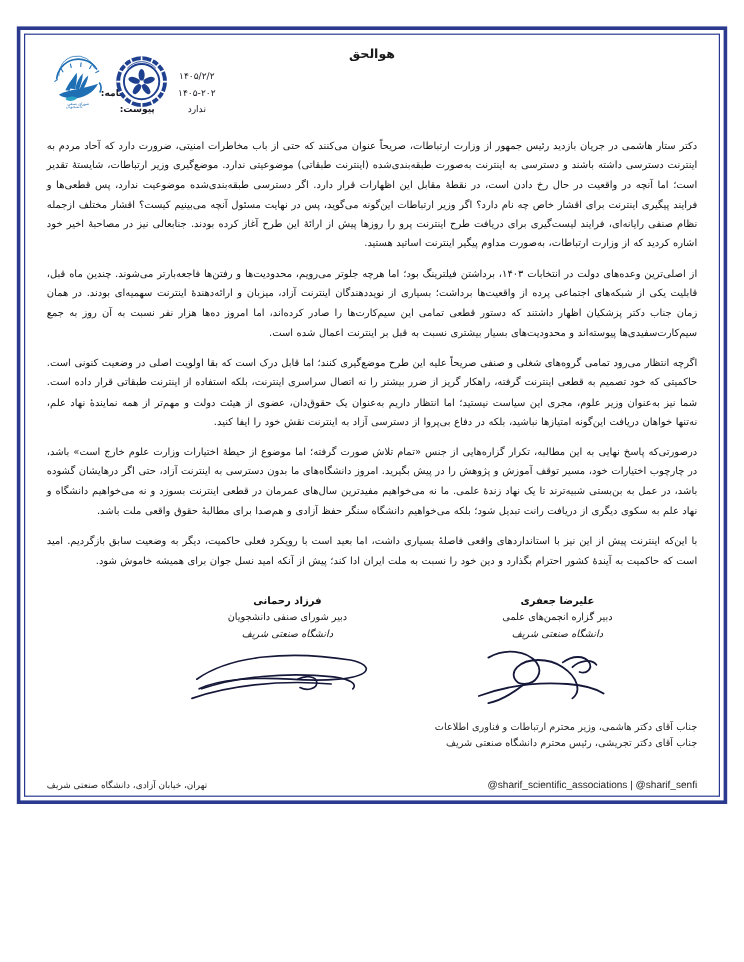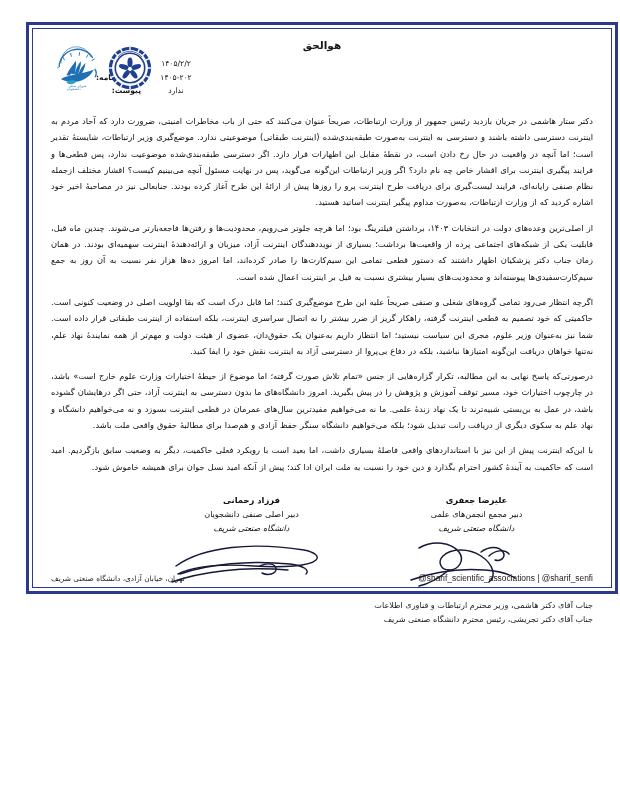--- a/index.html
+++ b/index.html
@@ -14,25 +14,24 @@
     font-family: "DejaVu Sans", "Liberation Sans", sans-serif;
     color: #1a1a1a;
   }
 
   
   .page {
     position: absolute;
     left: 14px;
     top: 22px;
     width: 592px;
-    height: 572px;
+    height: 648px;
     box-sizing: border-box;
     border: 3px solid #2b3a8f;
     background: #ffffff;
-    margin-left: 12px;
   }
   .page::after {
     content: "";
     position: absolute;
     left: 3px;
     top: 3px;
     right: 3px;
     bottom: 3px;
     border: 1px solid #2b3a8f;
     pointer-events: none;
@@ -279,37 +278,37 @@
       <p class="para">از اصلی‌ترین وعده‌های دولت در انتخابات ۱۴۰۳، برداشتن فیلترینگ بود؛ اما هرچه جلوتر می‌رویم، محدودیت‌ها و رفتن‌ها فاجعه‌بارتر می‌شوند. چندین ماه قبل، قابلیت یکی از شبکه‌های اجتماعی پرده از واقعیت‌ها برداشت؛ بسیاری از نویددهندگان اینترنت آزاد، میزبان و ارائه‌دهندهٔ اینترنت سهمیه‌ای بودند. در همان زمان جناب دکتر پزشکیان اظهار داشتند که دستور قطعی تمامی این سیم‌کارت‌ها را صادر کرده‌اند، اما امروز ده‌ها هزار نفر نسبت به آن روز به جمع سیم‌کارت‌سفیدی‌ها پیوسته‌اند و محدودیت‌های بسیار بیشتری نسبت به قبل بر اینترنت اعمال شده است.</p>
       <p class="para">اگرچه انتظار می‌رود تمامی گروه‌های شغلی و صنفی صریحاً علیه این طرح موضع‌گیری کنند؛ اما قابل درک است که بقا اولویت اصلی در وضعیت کنونی است. حاکمیتی که خود تصمیم به قطعی اینترنت گرفته، راهکار گریز از ضرر بیشتر را نه اتصال سراسری اینترنت، بلکه استفاده از اینترنت طبقاتی قرار داده است. شما نیز به‌عنوان وزیر علوم، مجری این سیاست نیستید؛ اما انتظار داریم به‌عنوان یک حقوق‌دان، عضوی از هیئت دولت و مهم‌تر از همه نمایندهٔ نهاد علم، نه‌تنها خواهان دریافت این‌گونه امتیازها نباشید، بلکه در دفاع بی‌پروا از دسترسی آزاد به اینترنت نقش خود را ایفا کنید.</p>
       <p class="para">درصورتی‌که پاسخ نهایی به این مطالبه، تکرار گزاره‌هایی از جنس «تمام تلاش صورت گرفته؛ اما موضوع از حیطهٔ اختیارات وزارت علوم خارج است» باشد، در چارچوب اختیارات خود، مسیر توقف آموزش و پژوهش را در پیش بگیرید. امروز دانشگاه‌های ما بدون دسترسی به اینترنت آزاد، حتی اگر درهایشان گشوده باشد، در عمل به بن‌بستی شبیه‌ترند تا یک نهاد زندهٔ علمی. ما نه می‌خواهیم مفیدترین سال‌های عمرمان در قطعی اینترنت بسوزد و نه می‌خواهیم دانشگاه و نهاد علم به سکوی دیگری از دریافت رانت تبدیل شود؛ بلکه می‌خواهیم دانشگاه سنگر حفظ آزادی و هم‌صدا برای مطالبهٔ حقوق واقعی ملت باشد.</p>
       <p class="para">با این‌که اینترنت پیش از این نیز با استانداردهای واقعی فاصلهٔ بسیاری داشت، اما بعید است با رویکرد فعلی حاکمیت، دیگر به وضعیت سابق بازگردیم. امید است که حاکمیت به آیندهٔ کشور احترام بگذارد و دین خود را نسبت به ملت ایران ادا کند؛ پیش از آنکه امید نسل جوان برای همیشه خاموش شود.</p>
     </div>
 
     <div class="sig-area">
 
       <div class="sig-block">
         <div class="sig-name">علیرضا جعفری</div>
-        <div class="sig-role">دبیر مجمع انجمن‌های علمی</div>
+        <div class="sig-role">دبیر گزاره انجمن‌های علمی</div>
         <div class="sig-org">دانشگاه صنعتی شریف</div>
         <svg class="sig-mark" width="175" height="52" viewBox="0 0 175 52">
           <g fill="none" stroke="#16183a" stroke-width="1.5" stroke-linecap="round">
             <path d="M30 12 C 44 4 62 6 70 16 C 76 24 70 34 60 34 C 52 34 48 26 54 20
                      C 62 12 80 12 92 20 C 104 28 108 40 100 46"></path>
             <path d="M60 34 C 50 42 40 48 30 50"></path>
             <path d="M92 16 C 100 10 110 10 114 16 C 117 21 112 26 106 24"></path>
             <path d="M22 44 C 44 36 70 32 96 34 C 110 35 120 38 126 42"></path>
             <path d="M100 20 C 106 14 116 13 120 18"></path>
           </g>
         </svg>
       </div>
 
       <div class="sig-block">
         <div class="sig-name">فرزاد رحمانی</div>
-        <div class="sig-role">دبیر اصلی صنفی دانشجویان</div>
+        <div class="sig-role">دبیر شورای صنفی دانشجویان</div>
         <div class="sig-org">دانشگاه صنعتی شریف</div>
         <svg class="sig-mark" width="175" height="52" viewBox="0 0 175 52">
           <g fill="none" stroke="#16183a" stroke-width="1.4" stroke-linecap="round">
             <path d="M12 30 C 40 10 90 6 140 14 C 150 16 156 20 152 24
                      C 146 30 120 32 90 30 C 60 28 30 30 14 38"></path>
             <path d="M16 38 C 44 28 86 24 126 28 C 140 30 146 34 142 38"></path>
             <path d="M8 46 C 36 36 80 30 124 34"></path>
             <path d="M96 30 C 104 26 112 28 112 33 C 112 38 104 40 98 37"></path>
           </g>
         </svg>

